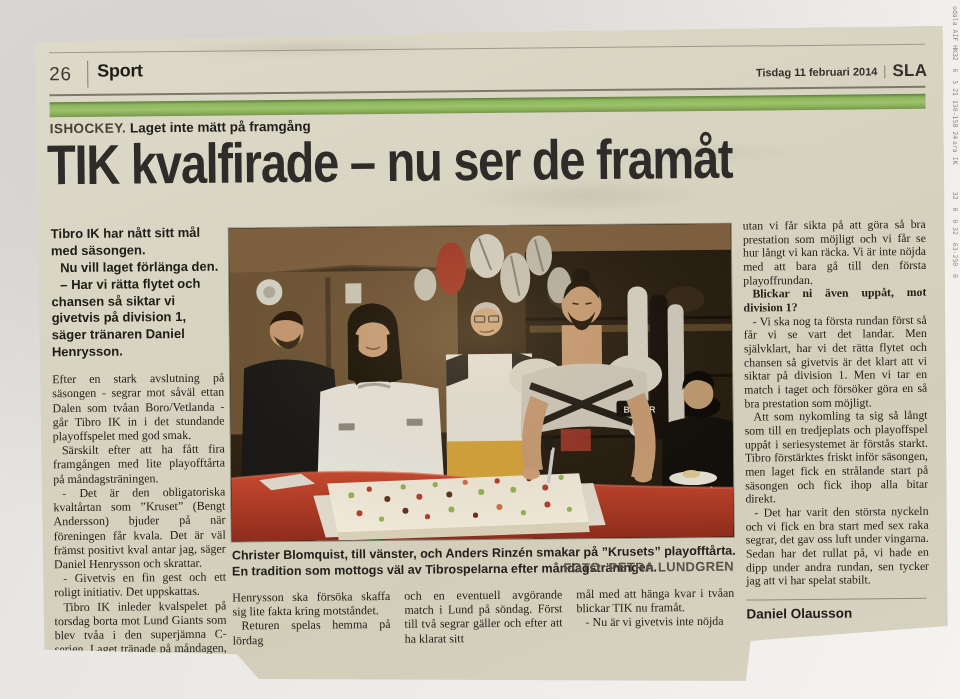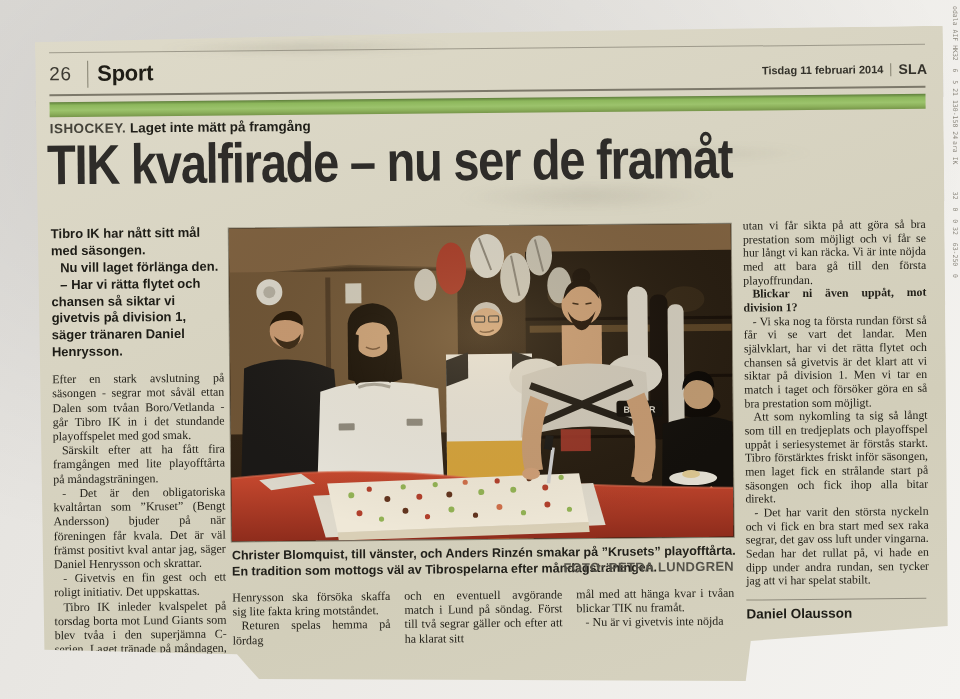--- a/index.html
+++ b/index.html
@@ -27,25 +27,25 @@
   .s2{left:120px;top:8px;width:300px;height:16px;background:radial-gradient(rgba(110,105,88,0.18),transparent 70%);}
   .s3{left:560px;top:116px;width:220px;height:20px;background:radial-gradient(rgba(110,105,88,0.10),transparent 70%);}
 
   .rule{position:absolute;left:14px;width:876px;background:#8f8b7d;height:1px;}
   .hairline{top:18px;opacity:.8;}
   .hdr-rule{top:60px;height:2px;background:#7c786a;}
 
   .masthead{position:absolute;left:14px;right:16px;top:27px;height:28px;}
   .pageno{position:absolute;left:0;top:2px;font-size:19px;font-weight:400;color:#3c3a32;letter-spacing:.5px;}
   .mast-div{position:absolute;left:38px;top:0;width:1px;height:27px;background:#83806f;}
-  .section{position:absolute;left:48px;top:0;font-size:22px;font-weight:700;letter-spacing:-.3px;color:#1f1d16;}
+  .section{position:absolute;left:48px;top:0;font-size:18px;font-weight:700;letter-spacing:-.3px;color:#1f1d16;}
   .mast-right{position:absolute;right:0;top:8px;font-size:11px;font-weight:700;color:#33312a;display:flex;align-items:center;gap:7px;}
   .mast-right .date{font-weight:600;}
   .mast-right .vdiv{width:1px;height:13px;background:#83806f;}
-  .brand{font-size:14px;font-weight:800;letter-spacing:.3px;}
+  .brand{font-size:17px;font-weight:800;letter-spacing:.3px;}
 
   .green-bar{
     position:absolute;left:14px;top:68px;width:876px;height:15px;
     background:linear-gradient(#5f7f3c 0%,#8db75c 22%,#9cc36c 55%,#8cb05b 78%,#77964a 100%);
   }
   .kicker{position:absolute;left:14px;top:87px;font-size:13.5px;color:#1f1e18;}
   .kicker .cat{font-weight:700;color:#45433a;letter-spacing:.4px;}
   .kicker .txt{font-weight:700;}
 
   .headline{

